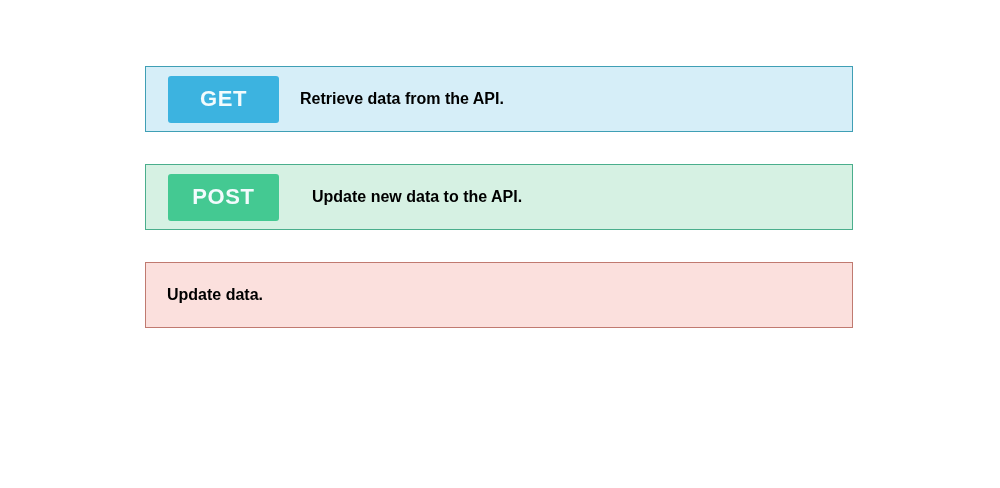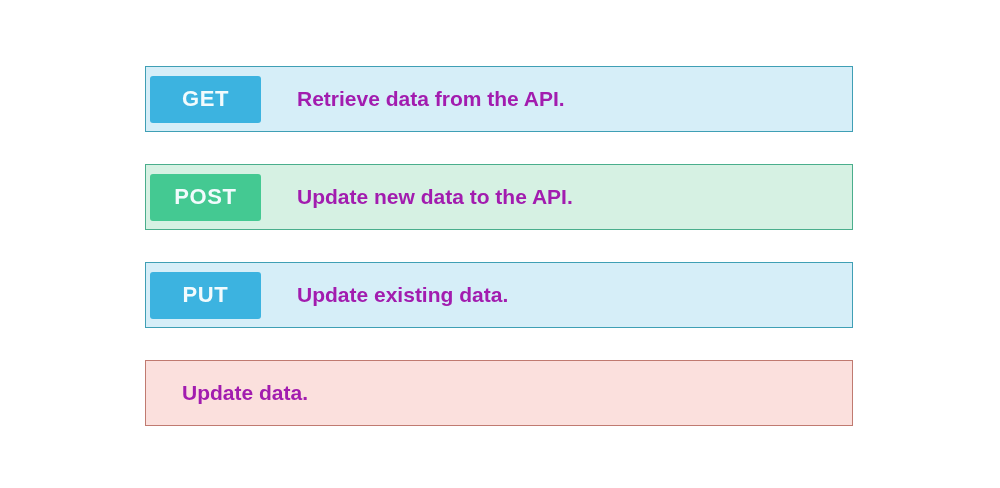--- a/index.html
+++ b/index.html
@@ -36,28 +36,29 @@
     border-style: solid;
     border-width: 1px;
   }
   .method-row.blue {
     background: #d6eef8;
     border-color: #3f9fb5;
   }
   .method-row.green {
     background: #d6f1e3;
     border-color: #4aae8c;
+    gap: 12px;
   }
   .method-row.red {
     background: #fbe0dd;
     border-color: #c07a70;
   }
   .method-badge {
     box-sizing: border-box;
-    margin-left: 4px;
+    margin-left: 22px;
     width: 111px;
     height: 47px;
     border-radius: 3px;
     display: flex;
     align-items: center;
     justify-content: center;
     color: #f2fbfd;
     font-size: 22px;
     font-weight: bold;
     letter-spacing: 0.6px;
@@ -67,23 +68,23 @@
   .method-badge.blue {
     background: #3cb3e0;
   }
   .method-badge.green {
     background: #44c992;
   }
   .method-badge.red {
     background: #e8604f;
   }
   .method-desc {
-    margin-left: 36px;
-    color: #a21caf;
-    font-size: 21px;
+    margin-left: 21px;
+    color: #000000;
+    font-size: 16px;
     font-weight: bold;
     line-height: 1.2;
     white-space: nowrap;
   }
 </style>
 </head>
 <body>
 
 <div class="page">
   <div class="method-list">
@@ -91,23 +92,19 @@
     <div class="method-row blue">
       <div class="method-badge blue">GET</div>
       <div class="method-desc">Retrieve data from the API.</div>
     </div>
 
     <div class="method-row green">
       <div class="method-badge green">POST</div>
       <div class="method-desc">Update new data to the API.</div>
     </div>
 
-    <div class="method-row blue">
-      <div class="method-badge blue">PUT</div>
-      <div class="method-desc">Update existing data.</div>
-    </div>
 
     <div class="method-row red">
       <div class="method-desc">Update data.</div>
     </div>
 
   </div>
 </div>
 
 </body></html>

